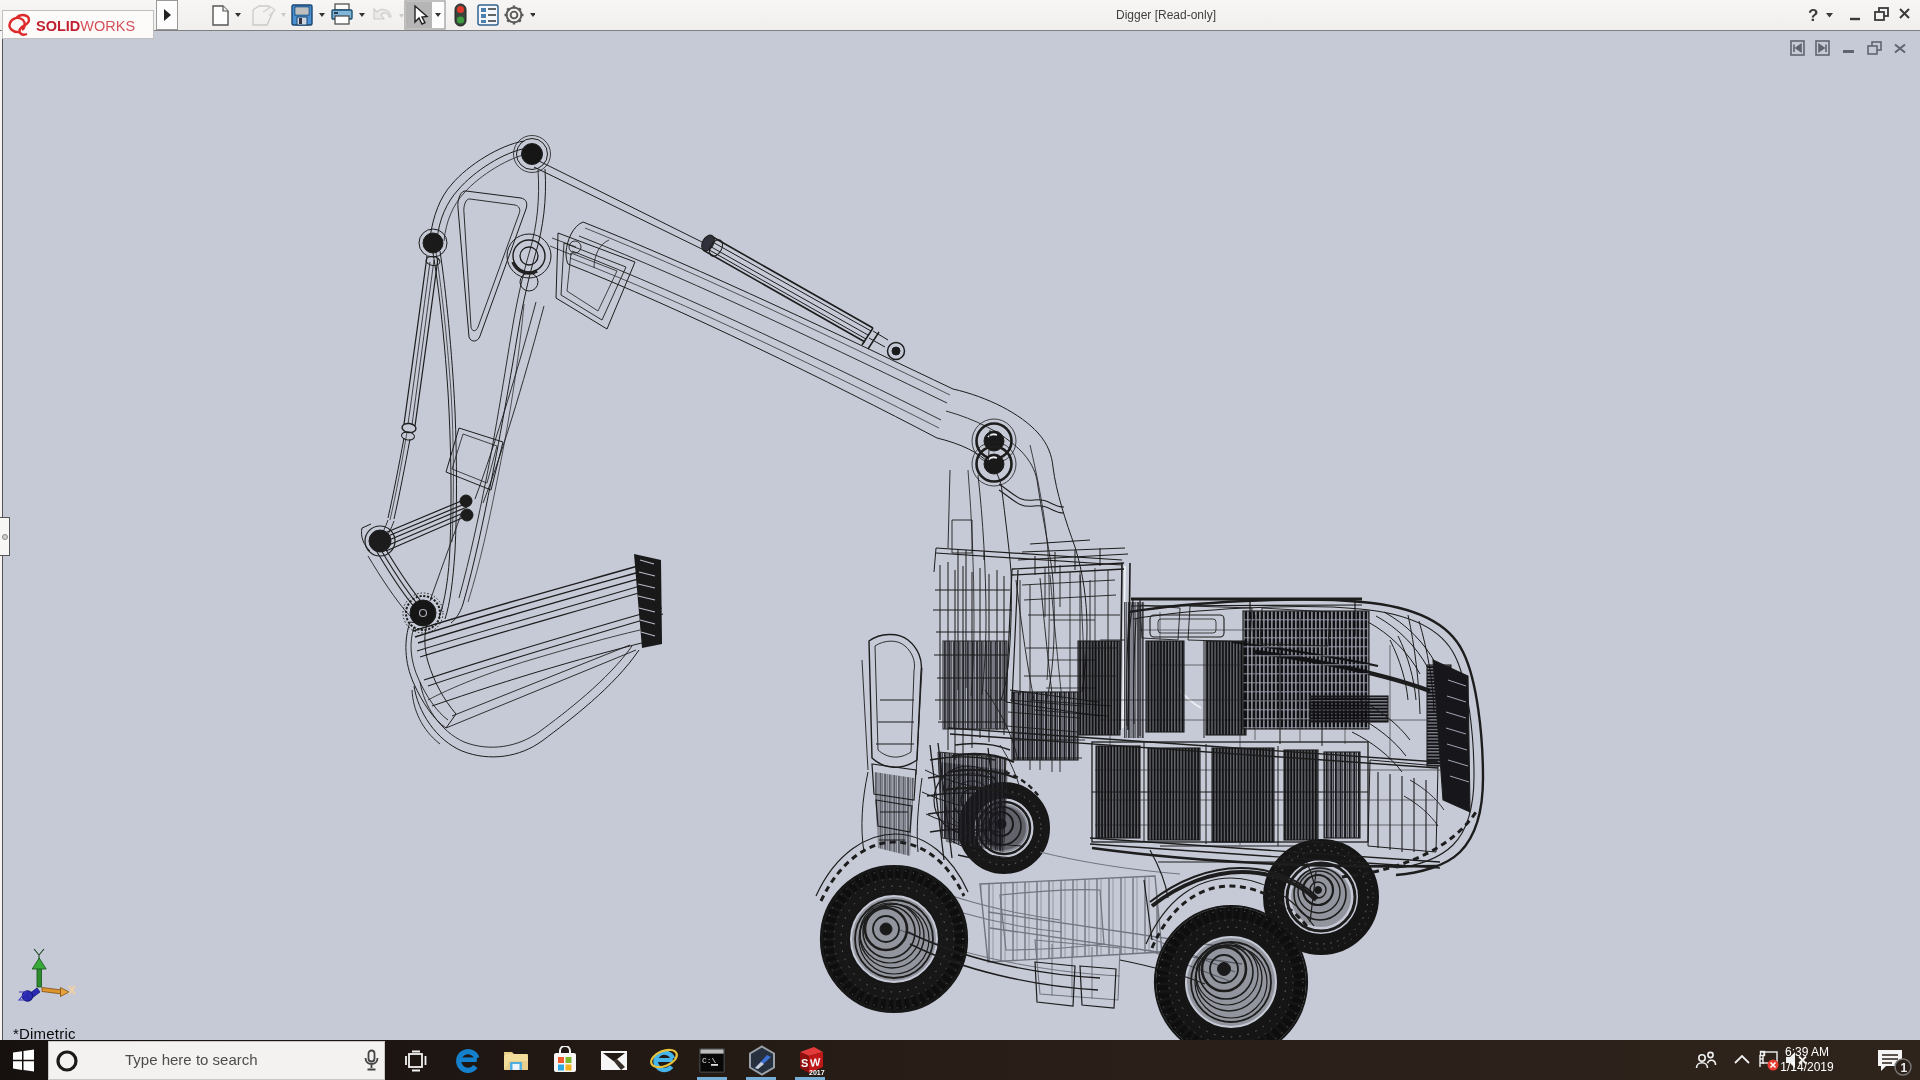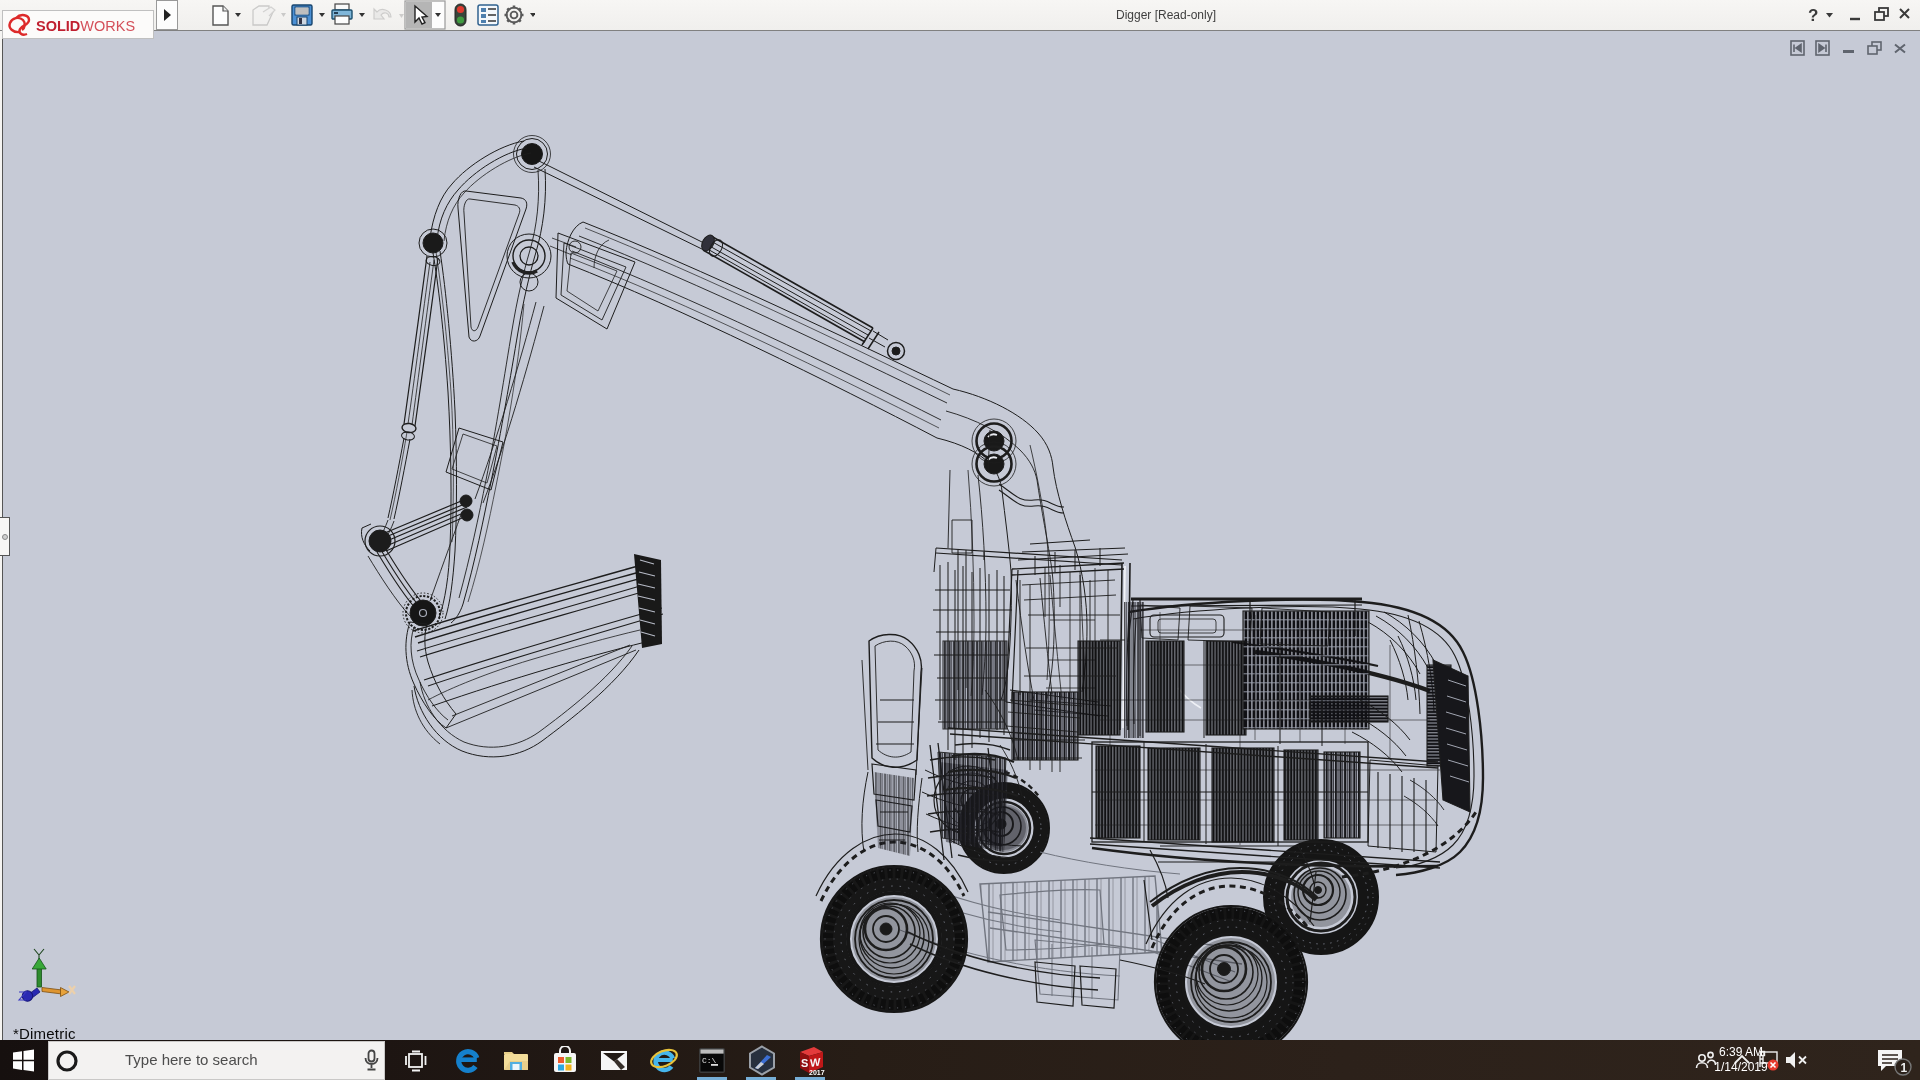--- a/index.html
+++ b/index.html
@@ -10,21 +10,21 @@
 #title { position:absolute; z-index:6; left:1066px; top:8px; width:200px; text-align:center; font-size:12px; color:#404040; }
 #viewport { position:absolute; left:0; top:31px; width:1920px; height:1009px; background:#c6cad6; }
 #leftstrip { position:absolute; left:0; top:31px; width:3px; height:1009px; background:#f5f4f2; border-right:1px solid #555; z-index:3;}
 #lefttab { position:absolute; left:0; top:517px; width:10px; height:39px; background:#f7f6f5; border:1px solid #555; border-left:none; z-index:4;}
 #lefttab .dot { position:absolute; left:2px; top:16px; width:6px; height:6px; border-radius:50%; background:#cfcfcf; border:1px solid #888;}
 #dimetric { position:absolute; left:13px; top:1025px; font-size:15px; font-weight:normal; color:#0a0a0a; z-index:4; letter-spacing:0.2px;}
 #taskbar { position:absolute; left:0; top:1040px; width:1920px; height:40px; background:linear-gradient(90deg,#16100f 0%, #1d1512 20%, #271d16 45%, #2c211a 70%, #2f241c 100%); z-index:6; }
 #searchbox { position:absolute; left:48px; top:1041px; width:337px; height:39px; background:#f3f2f1; border:1px solid #c9c8c7; z-index:7; }
 #searchtext { position:absolute; left:90px; top:1051px; font-size:15px; color:#4d4d4d; z-index:8;margin-left:35px; }
 .tbicon { position:absolute; top:0px; z-index:7; }
-#traytime { position:absolute; left:1712px; top:1045px; width:58px; text-align:center; color:#fff; font-size:12px; line-height:15px; z-index:7;}
+#traytime { position:absolute; left:1778px; top:1045px; width:58px; text-align:center; color:#fff; font-size:12px; line-height:15px; z-index:7;}
 .underline { position:absolute; top:1077px; height:3px; width:30px; background:#76aed6; z-index:7; }
 </style>
 </head>
 <body>
 
 <div id="titlebar"></div>
 <div id="logobox">
   <svg width="150" height="27" viewBox="0 0 150 27" style="position:absolute;left:1px;top:1px;">
     <g stroke="#dd2a2a" fill="none" stroke-width="2.4">
       <path d="M16,20 C9,21 4,16 6,11 C8,6 15,4 19,8 C22,11 21,16 18,18"></path>

